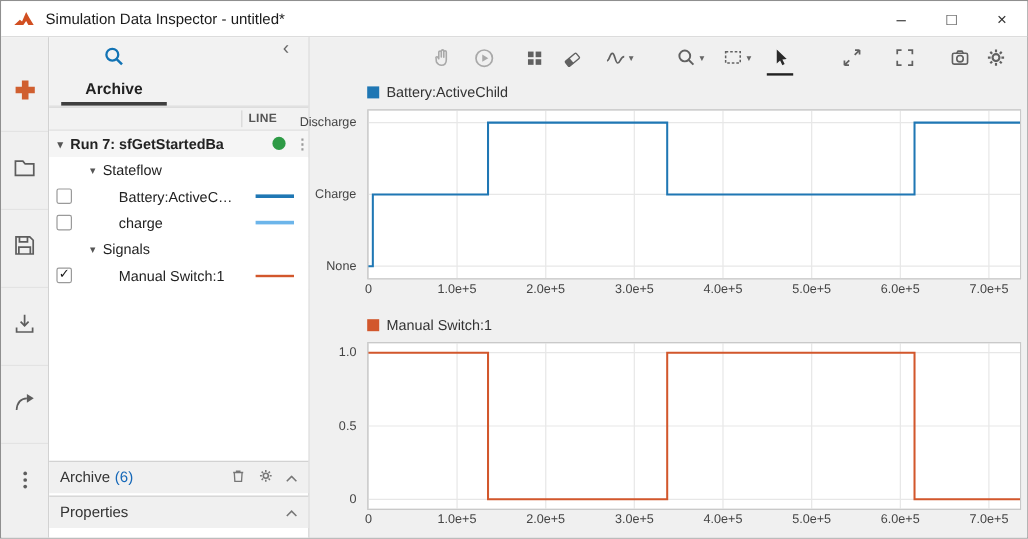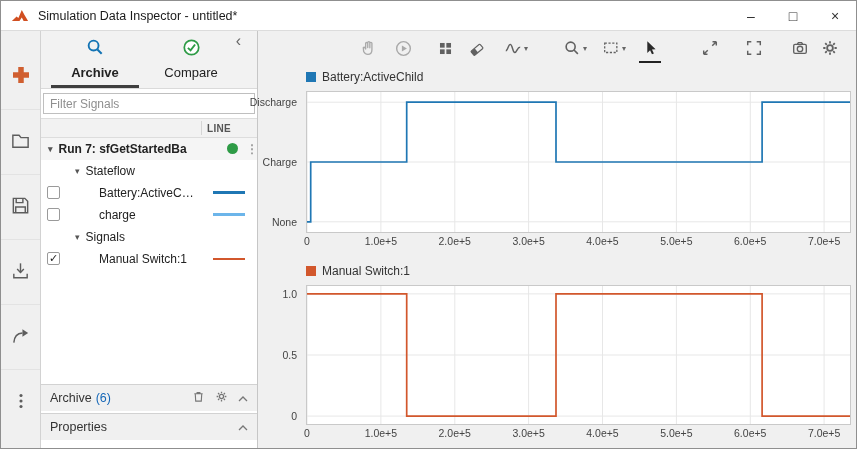--- a/index.html
+++ b/index.html
@@ -161,35 +161,23 @@
       <div class="tabs">
         <div class="tab active">
           <span>
             <svg viewBox="0 0 20 20" width="19" height="19">
                 <circle cx="8" cy="8" r="5.2" fill="none" stroke="#1273b4" stroke-width="2"></circle>
                 <line x1="12" y1="12" x2="16.5" y2="16.5" stroke="#1273b4" stroke-width="2.2"></line>
               </svg>
           </span>
           <span class="tlabel">Archive</span>
         </div>
-        <div class="tab compare">
-          <span>
-            <svg viewBox="0 0 20 20" width="19" height="19">
-                <circle cx="10" cy="10" r="7.6" fill="#fff" stroke="#2e9b46" stroke-width="1.8"></circle>
-                <polyline points="6.2,10.4 9,13 13.8,6.8" fill="none" stroke="#2e9b46" stroke-width="2"></polyline>
-              </svg>
-          </span>
-          <span class="tlabel">Compare</span>
-        </div>
         <span class="collapse">‹</span>
       </div>
 
-      <div class="filterwrap">
-        <input class="filter" type="text" placeholder="Filter Signals" style="">
-      </div>
 
       <div class="thead">
         <span class="cname">NAME</span>
         <span class="cdiv"></span>
         <span class="cline">LINE</span>
       </div>
 
       <div class="row run">
         <span class="caret">▾</span>
         <span class="rowlabel">Run 7: sfGetStartedBa</span>

